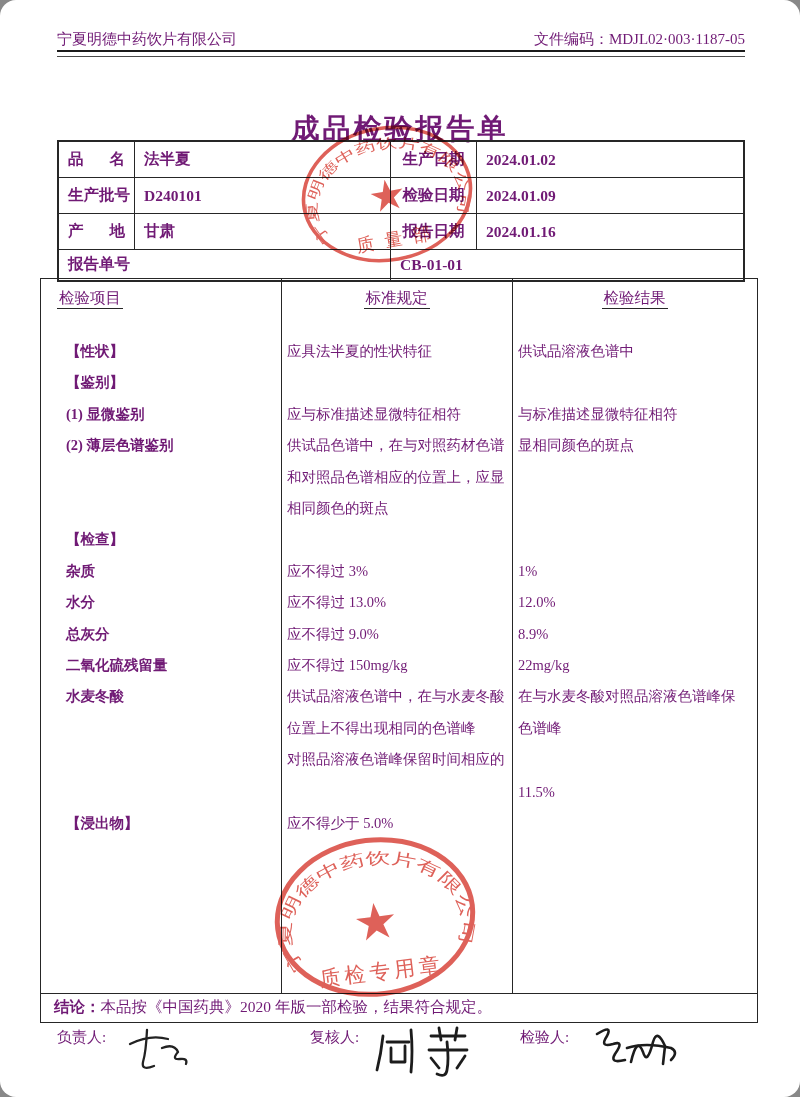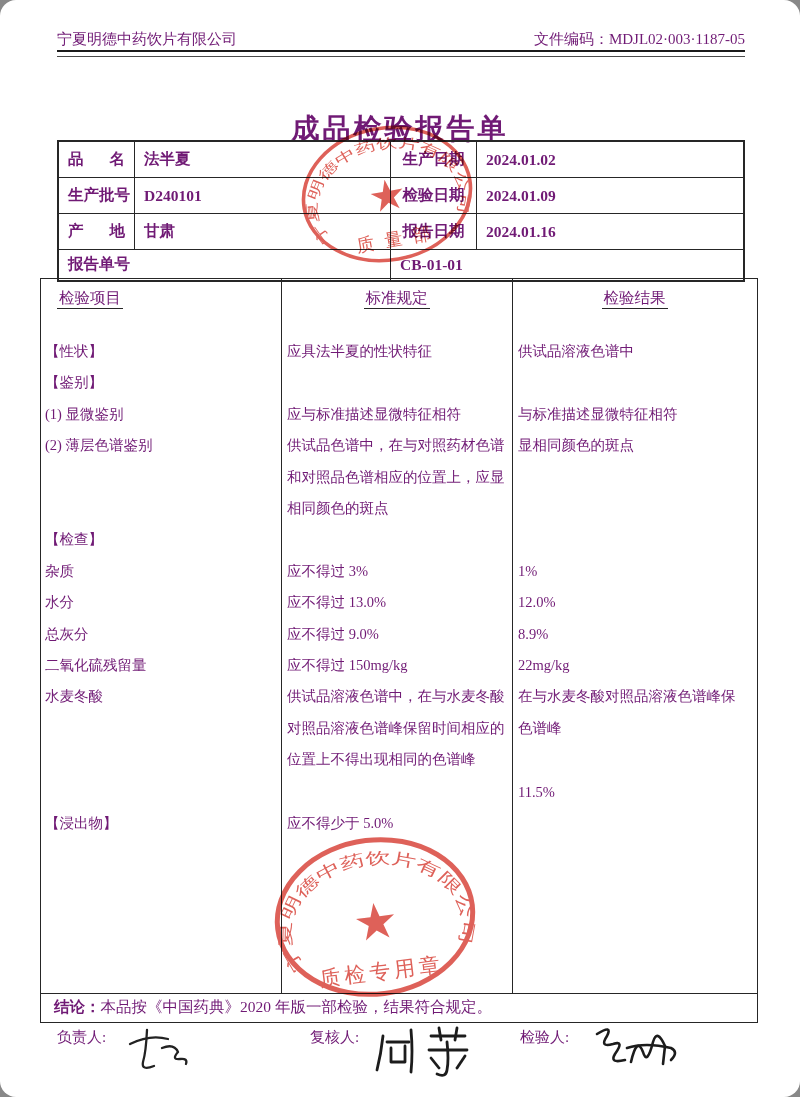--- a/index.html
+++ b/index.html
@@ -25,21 +25,21 @@
   .ic.noj{text-align:left;text-align-last:left;line-height:28px;}
   
   .main-table{position:absolute;left:40px;top:278px;width:718px;height:715px;border:1.5px solid #262626;border-bottom:none;box-sizing:border-box;}
   .vline{position:absolute;top:0;bottom:0;width:1px;background:#262626;}
   .mh{position:absolute;top:9px;font-size:15.5px;}
   .mh span{border-bottom:1px solid #262626;padding:0 2px 2px 2px;}
   .mh.h1{left:16px;}
   .mh.h2{left:240px;width:231px;text-align:center;}
   .mh.h3{left:471px;width:245px;text-align:center;}
   .bcol{position:absolute;top:57px;font-size:14.5px;}
-  .bcol.c1{left:4px;width:222px;}
+  .bcol.c1{left:25px;width:222px;font-weight:bold;}
   .bcol.c2{left:246px;width:222px;}
   .bcol.c3{left:477px;width:238px;}
   .bline{height:31.4px;line-height:31.4px;white-space:nowrap;}
   .bline.gap{margin-top:33px;}
   
   .conclusion{position:absolute;left:40px;top:993px;width:718px;height:30px;border:1.5px solid #262626;box-sizing:border-box;line-height:26px;padding-left:13px;font-size:15.5px;}
   .conclusion .clabel{font-weight:bold;}
   .sign-row{position:absolute;left:57px;top:1028px;width:700px;height:60px;font-size:15px;}
   .sig-block{position:absolute;top:0;display:flex;align-items:flex-start;text-align:center;}
   .sig-block .sig-svg{margin-left:14px;margin-top:-6px;}
@@ -117,22 +117,22 @@
         <div class="bline">应与标准描述显微特征相符</div>
         <div class="bline">供试品色谱中，在与对照药材色谱</div>
         <div class="bline">和对照品色谱相应的位置上，应显</div>
         <div class="bline">相同颜色的斑点</div>
         <div class="bline"></div>
         <div class="bline">应不得过 3%</div>
         <div class="bline">应不得过 13.0%</div>
         <div class="bline">应不得过 9.0%</div>
         <div class="bline">应不得过 150mg/kg</div>
         <div class="bline">供试品溶液色谱中，在与水麦冬酸</div>
+        <div class="bline">位置上不得出现相同的色谱峰</div>
         <div class="bline">对照品溶液色谱峰保留时间相应的</div>
-        <div class="bline">位置上不得出现相同的色谱峰</div>
         <div class="bline gap">应不得少于 5.0%</div>
       </div>
     <div class="bcol c3" id="col-result">
         <div class="bline">供试品溶液色谱中</div>
         <div class="bline"></div>
         <div class="bline">与标准描述显微特征相符</div>
         <div class="bline">显相同颜色的斑点</div>
         <div class="bline"></div>
         <div class="bline"></div>
         <div class="bline"></div>

